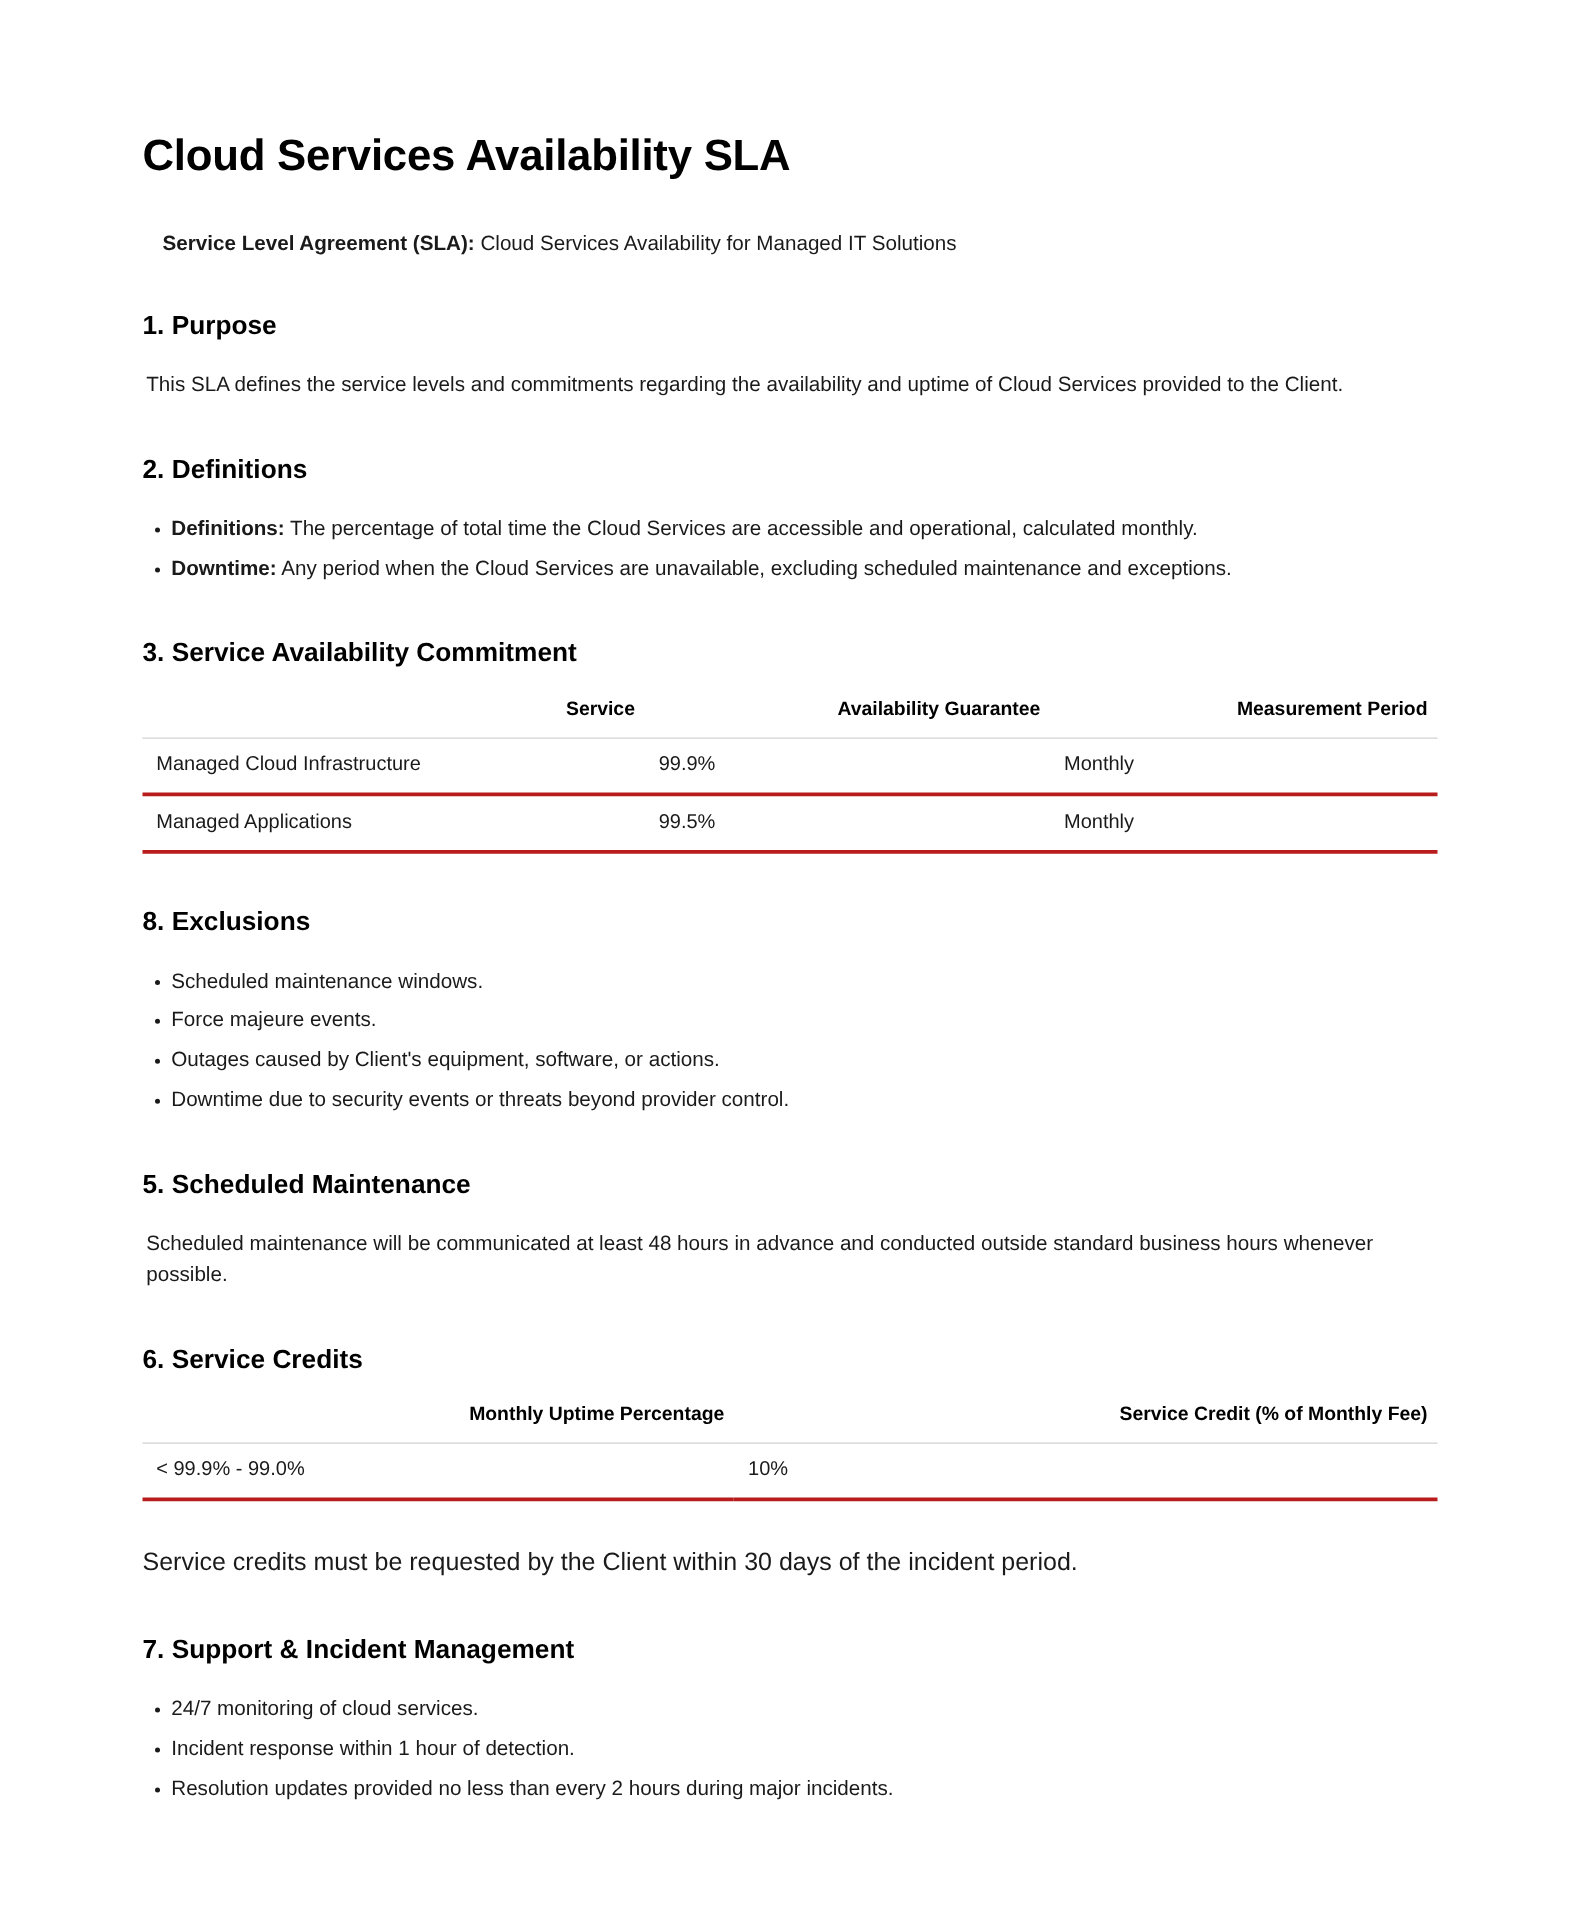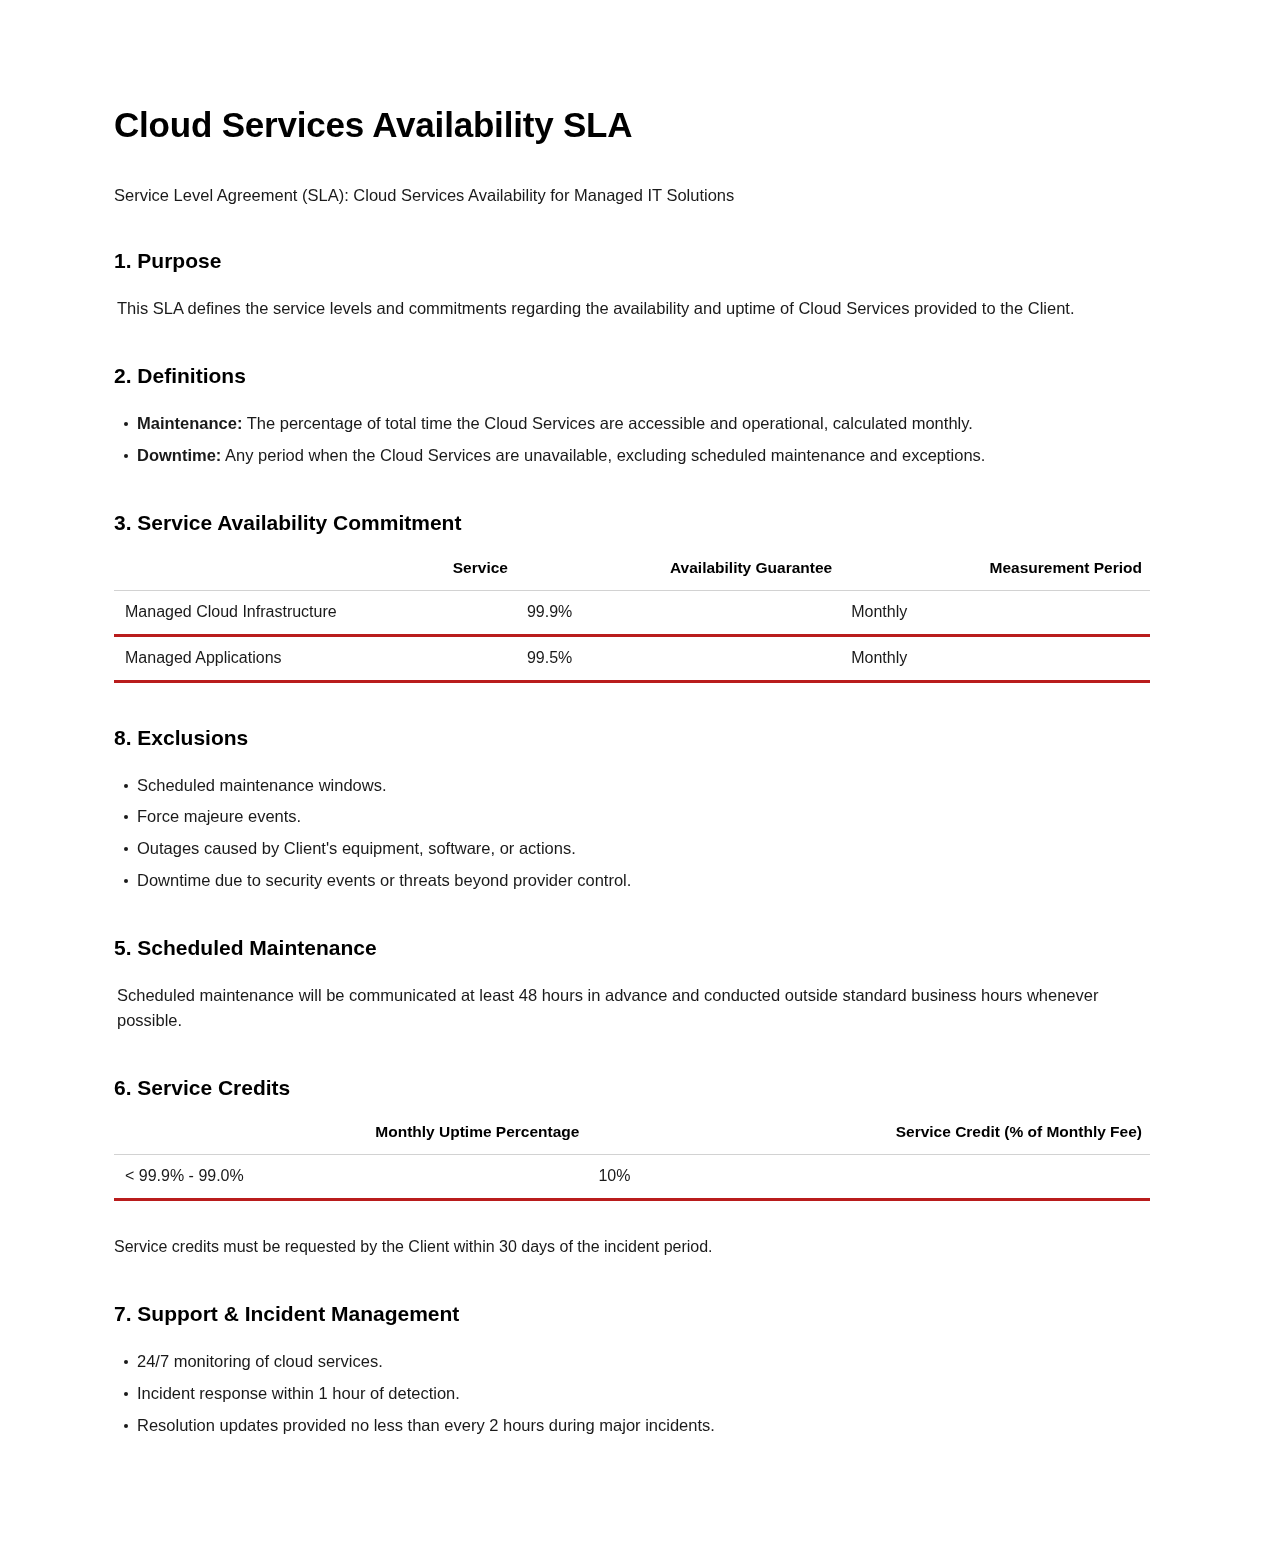--- a/index.html
+++ b/index.html
@@ -29,21 +29,22 @@
     letter-spacing: -0.2px;
     color: #000000;
   }
   .lead {
     font-size: 16.5px;
     line-height: 1.5;
     margin: 0 0 40px 0;
     color: #1a1a1a;
   }
   .lead b {
-    font-weight: normal;
+    font-weight: bold;
+    margin-left: 16px;
   }
   h2.section-heading {
     font-size: 21px;
     font-weight: bold;
     line-height: 1.25;
     margin: 0 0 22px 0;
     color: #000000;
   }
   .section {
     margin: 0 0 42px 0;
@@ -106,21 +107,21 @@
     padding: 12px 8px 13px 11px;
     color: #1a1a1a;
     border-bottom: 3px solid #b91c1c;
   }
   table.availability-table col.c1 { width: 38.8%; }
   table.availability-table col.c2 { width: 31.3%; }
   table.availability-table col.c3 { width: 29.9%; }
   table.credits-table col.c1 { width: 45.7%; }
   table.credits-table col.c2 { width: 54.3%; }
   .after-table-note {
-    font-size: 16px;
+    font-size: 20px;
     line-height: 1.5;
     margin: 34px 0 0 0;
     color: #1a1a1a;
   }
   .table-wrap {
     margin-top: 0;
   }
 </style>
 </head>
 <body>
@@ -132,21 +133,21 @@
   <p class="lead"><b>Service Level Agreement (SLA):</b><span> Cloud Services Availability for Managed IT Solutions</span></p>
 
   <div class="section">
     <h2 class="section-heading">1. Purpose</h2>
     <p class="body-text">This SLA defines the service levels and commitments regarding the availability and uptime of Cloud Services provided to the Client.</p>
   </div>
 
   <div class="section">
     <h2 class="section-heading">2. Definitions</h2>
     <ul class="bullets">
-      <li><b>Maintenance:</b><span> The percentage of total time the Cloud Services are accessible and operational, calculated monthly.</span></li>
+      <li><b>Definitions:</b><span> The percentage of total time the Cloud Services are accessible and operational, calculated monthly.</span></li>
       <li><b>Downtime:</b><span> Any period when the Cloud Services are unavailable, excluding scheduled maintenance and exceptions.</span></li>
     </ul>
   </div>
 
   <div class="section">
     <h2 class="section-heading">3. Service Availability Commitment</h2>
     <div class="table-wrap">
       <table class="data-table availability-table">
         <colgroup>
             <col class="c1">

